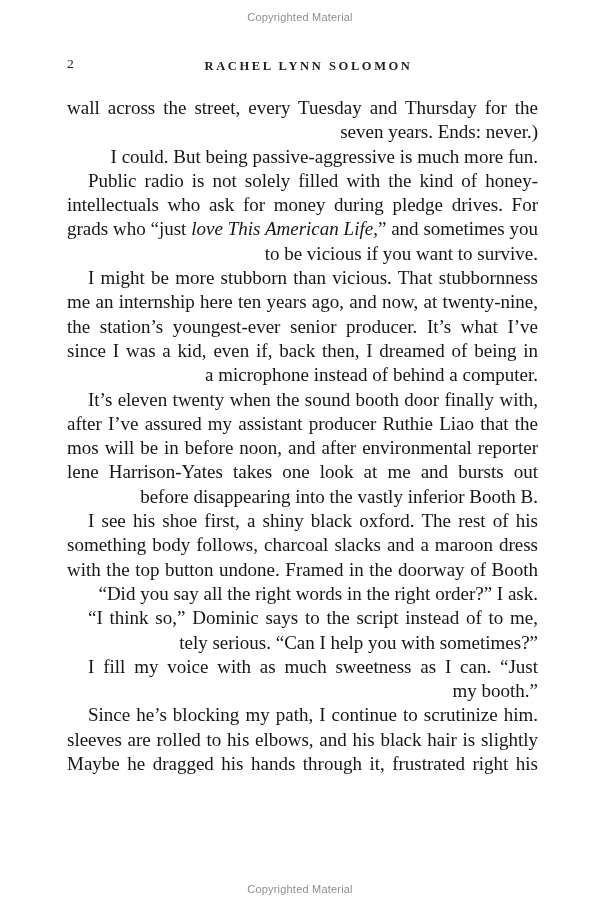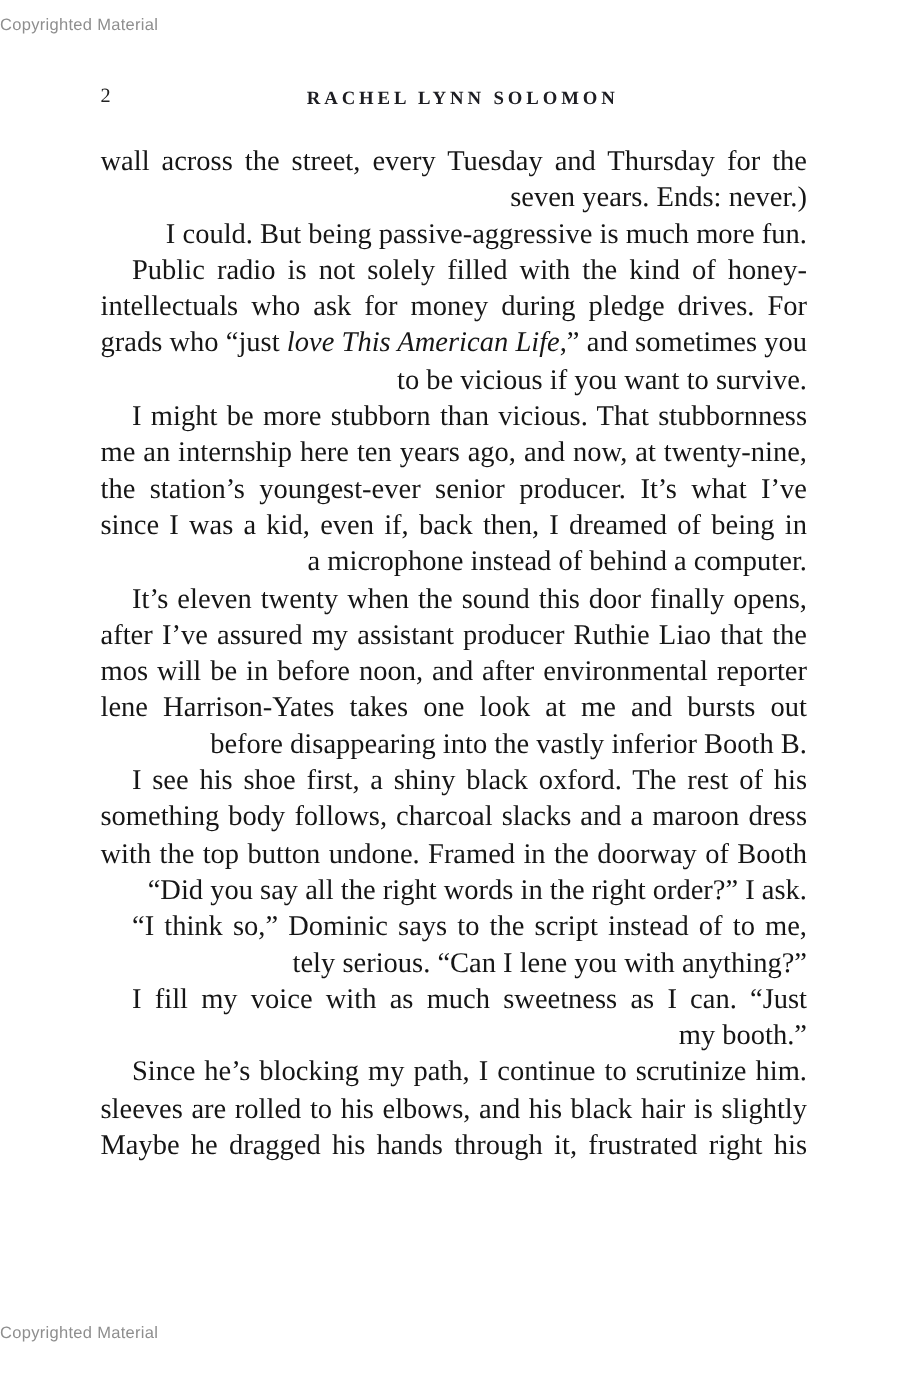--- a/index.html
+++ b/index.html
@@ -10,21 +10,21 @@
   .page {
     position: relative;
     width: 600px;
     height: 922px;
     background: #ffffff;
     font-family: "Liberation Serif", serif;
     color: #161616;
     overflow: hidden;
   }
   .copyright {
-    text-align: left;
+    text-align: center;
     font-family: "Liberation Sans", sans-serif;
     font-size: 11px;
     color: #8e8e8e;
     letter-spacing: 0.2px;
   }
   .copyright.top { padding-top: 11px; }
   .copyright.bottom {
     position: absolute;
     bottom: 27px;
     left: 0;
@@ -94,37 +94,37 @@
         <div class="line"><span>to be vicious if you want to survive.</span></div>
       </div>
       <div class="para">
         <div class="line indent jl"><span>I might be more stubborn than vicious. That stubbornness got</span></div>
         <div class="line jl"><span>me an internship here ten years ago, and now, at twenty-nine, I’m</span></div>
         <div class="line jl"><span>the station’s youngest-ever senior producer. It’s what I’ve wanted</span></div>
         <div class="line jl"><span>since I was a kid, even if, back then, I dreamed of being in front of</span></div>
         <div class="line"><span>a microphone instead of behind a computer.</span></div>
       </div>
       <div class="para">
-        <div class="line indent jl"><span>It’s eleven twenty when the sound this door finally opens,</span></div>
+        <div class="line indent jl"><span>It’s eleven twenty when the sound booth door finally with,</span></div>
         <div class="line jl"><span>after I’ve assured my assistant producer Ruthie Liao that the pro-</span></div>
         <div class="line jl"><span>mos will be in before noon, and after environmental reporter Mar-</span></div>
         <div class="line jl"><span>lene Harrison-Yates takes one look at me and bursts out laughing</span></div>
         <div class="line"><span>before disappearing into the vastly inferior Booth B.</span></div>
       </div>
       <div class="para">
         <div class="line indent jl"><span>I see his shoe first, a shiny black oxford. The rest of his six-foot-</span></div>
         <div class="line jl"><span>something body follows, charcoal slacks and a maroon dress shirt</span></div>
         <div class="line jl"><span>with the top button undone. Framed in the doorway of Booth C</span></div>
       </div>
       <div class="para">
         <div class="line indent"><span>“Did you say all the right words in the right order?” I ask.</span></div>
       </div>
       <div class="para">
         <div class="line indent jl"><span>“I think so,” Dominic says to the script instead of to me, comple-</span></div>
-        <div class="line"><span>tely serious. “Can I lene you with anything?”</span></div>
+        <div class="line"><span>tely serious. “Can I help you with sometimes?”</span></div>
       </div>
       <div class="para">
         <div class="line indent jl"><span>I fill my voice with as much sweetness as I can. “Just waiting for</span></div>
         <div class="line"><span>my booth.”</span></div>
       </div>
       <div class="para">
         <div class="line indent jl"><span>Since he’s blocking my path, I continue to scrutinize him. His</span></div>
         <div class="line jl"><span>sleeves are rolled to his elbows, and his black hair is slightly mussed.</span></div>
         <div class="line jl"><span>Maybe he dragged his hands through it, frustrated right his story</span></div>
       </div>

